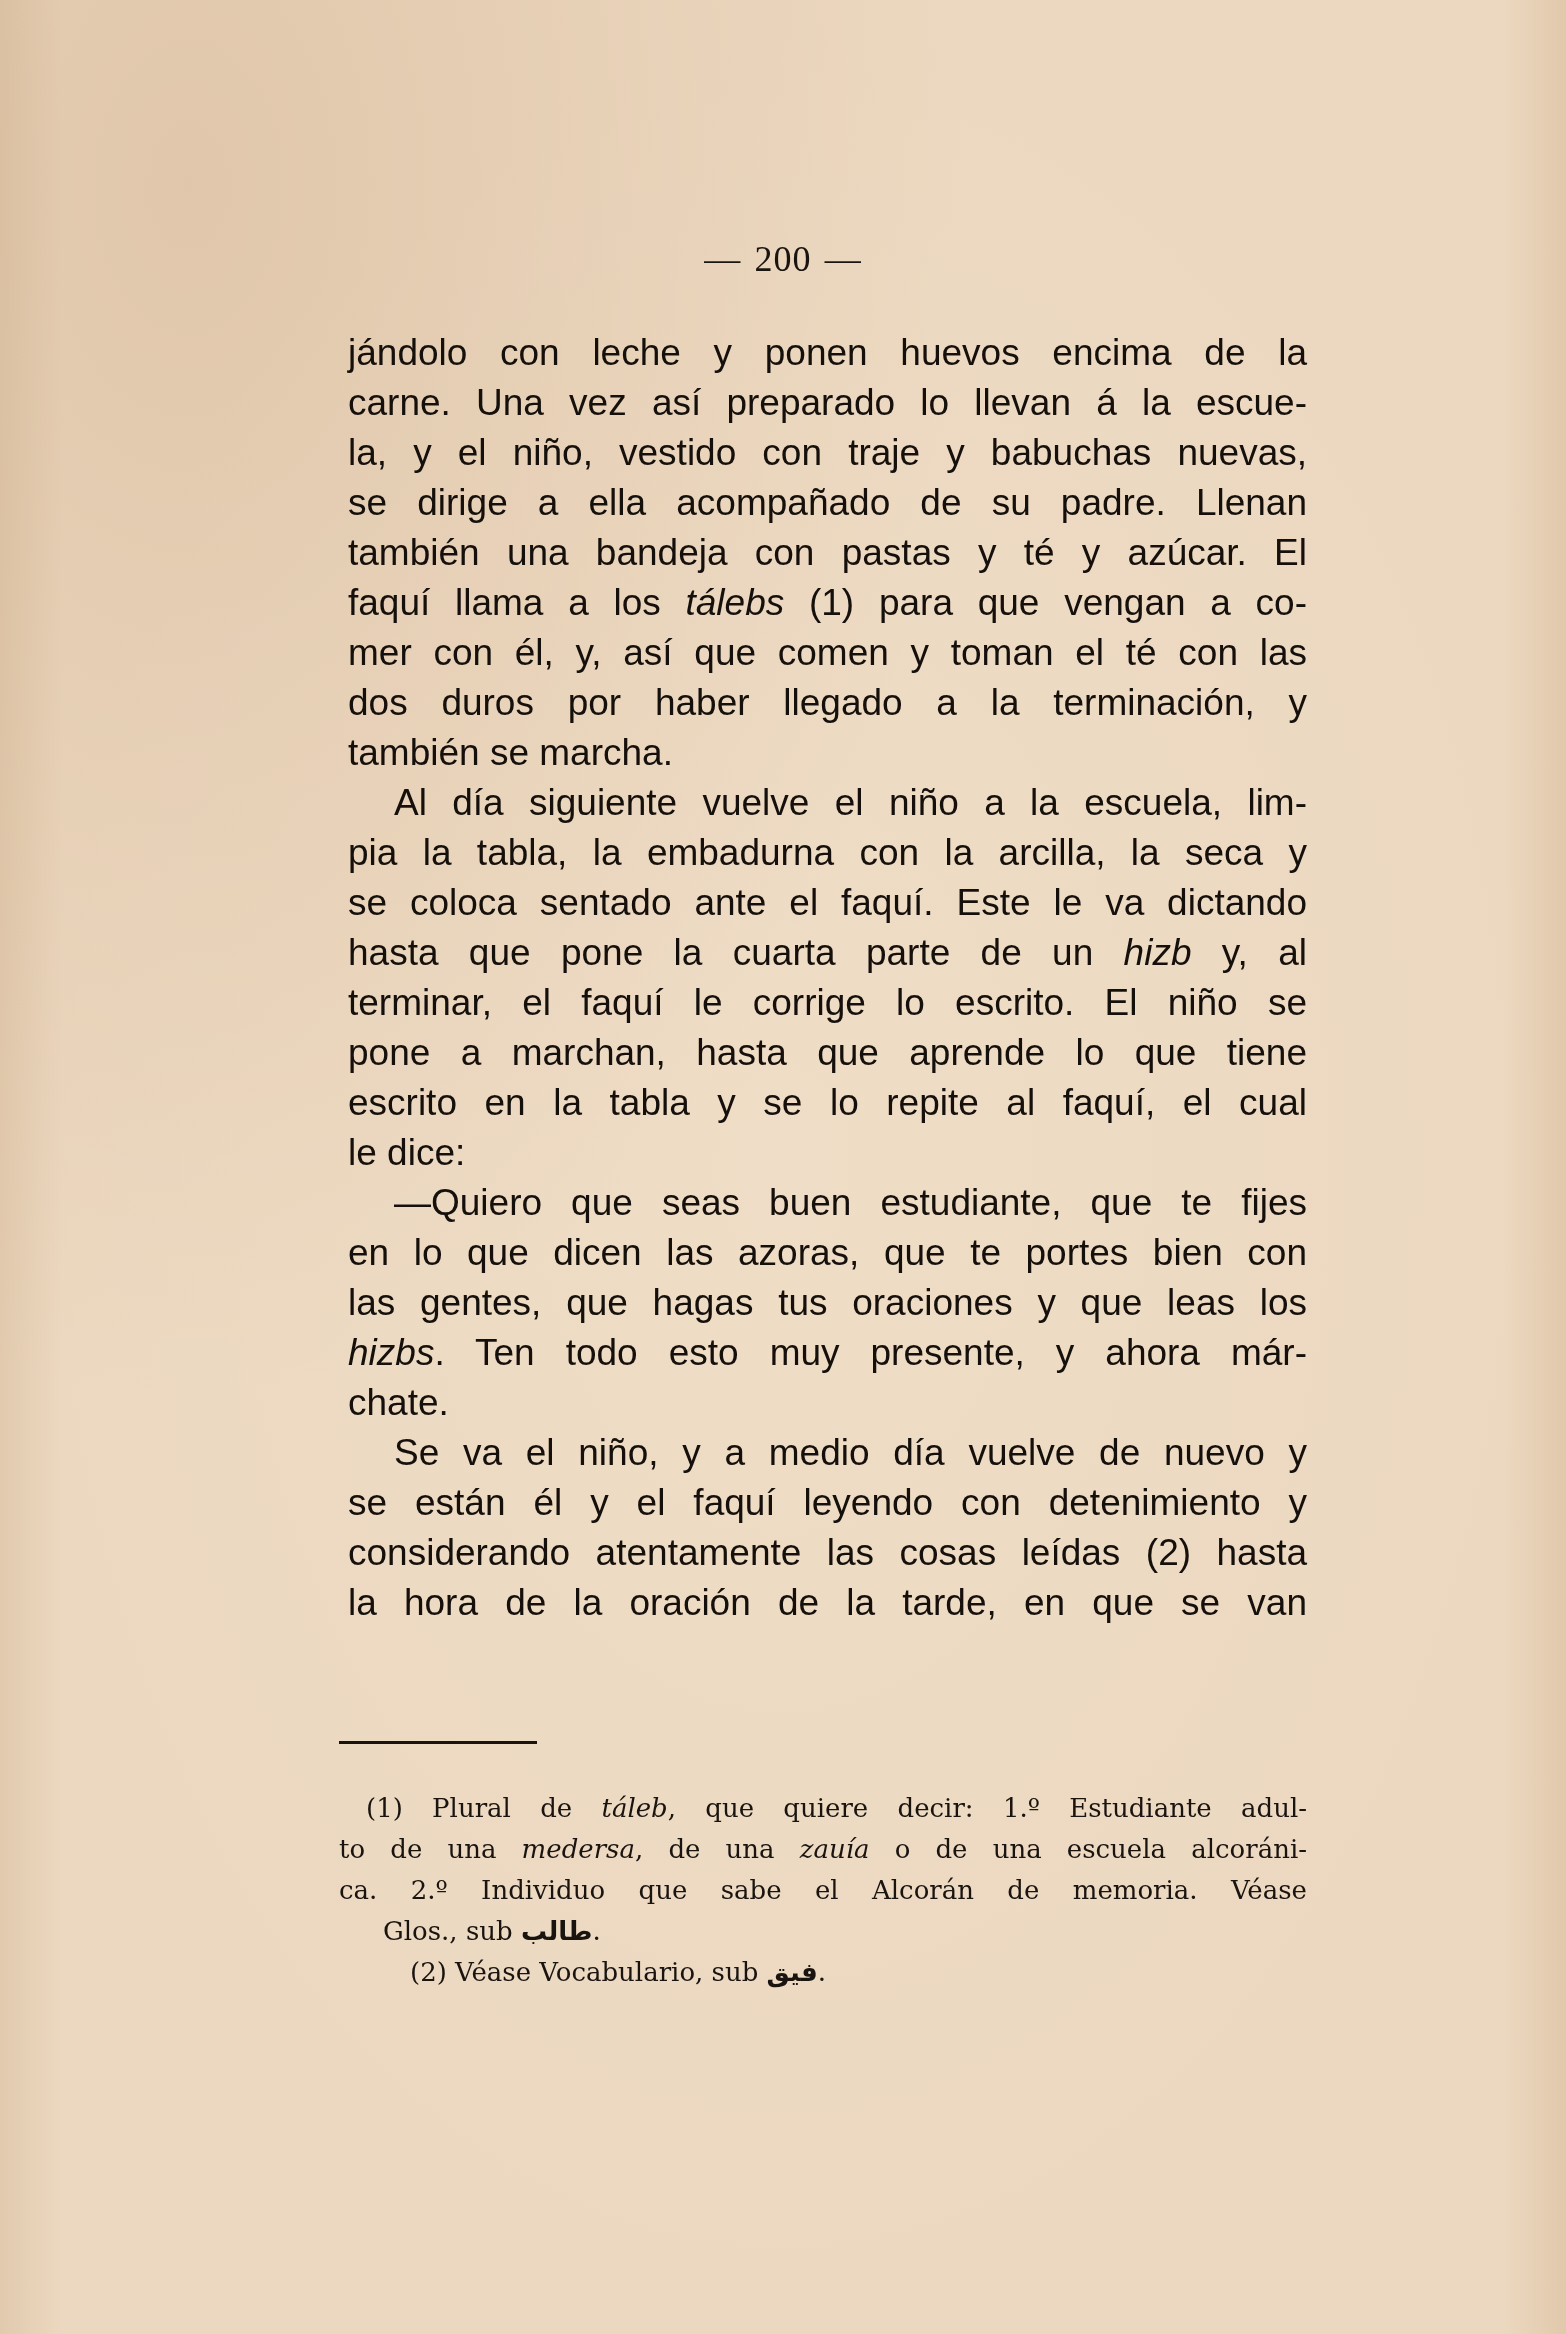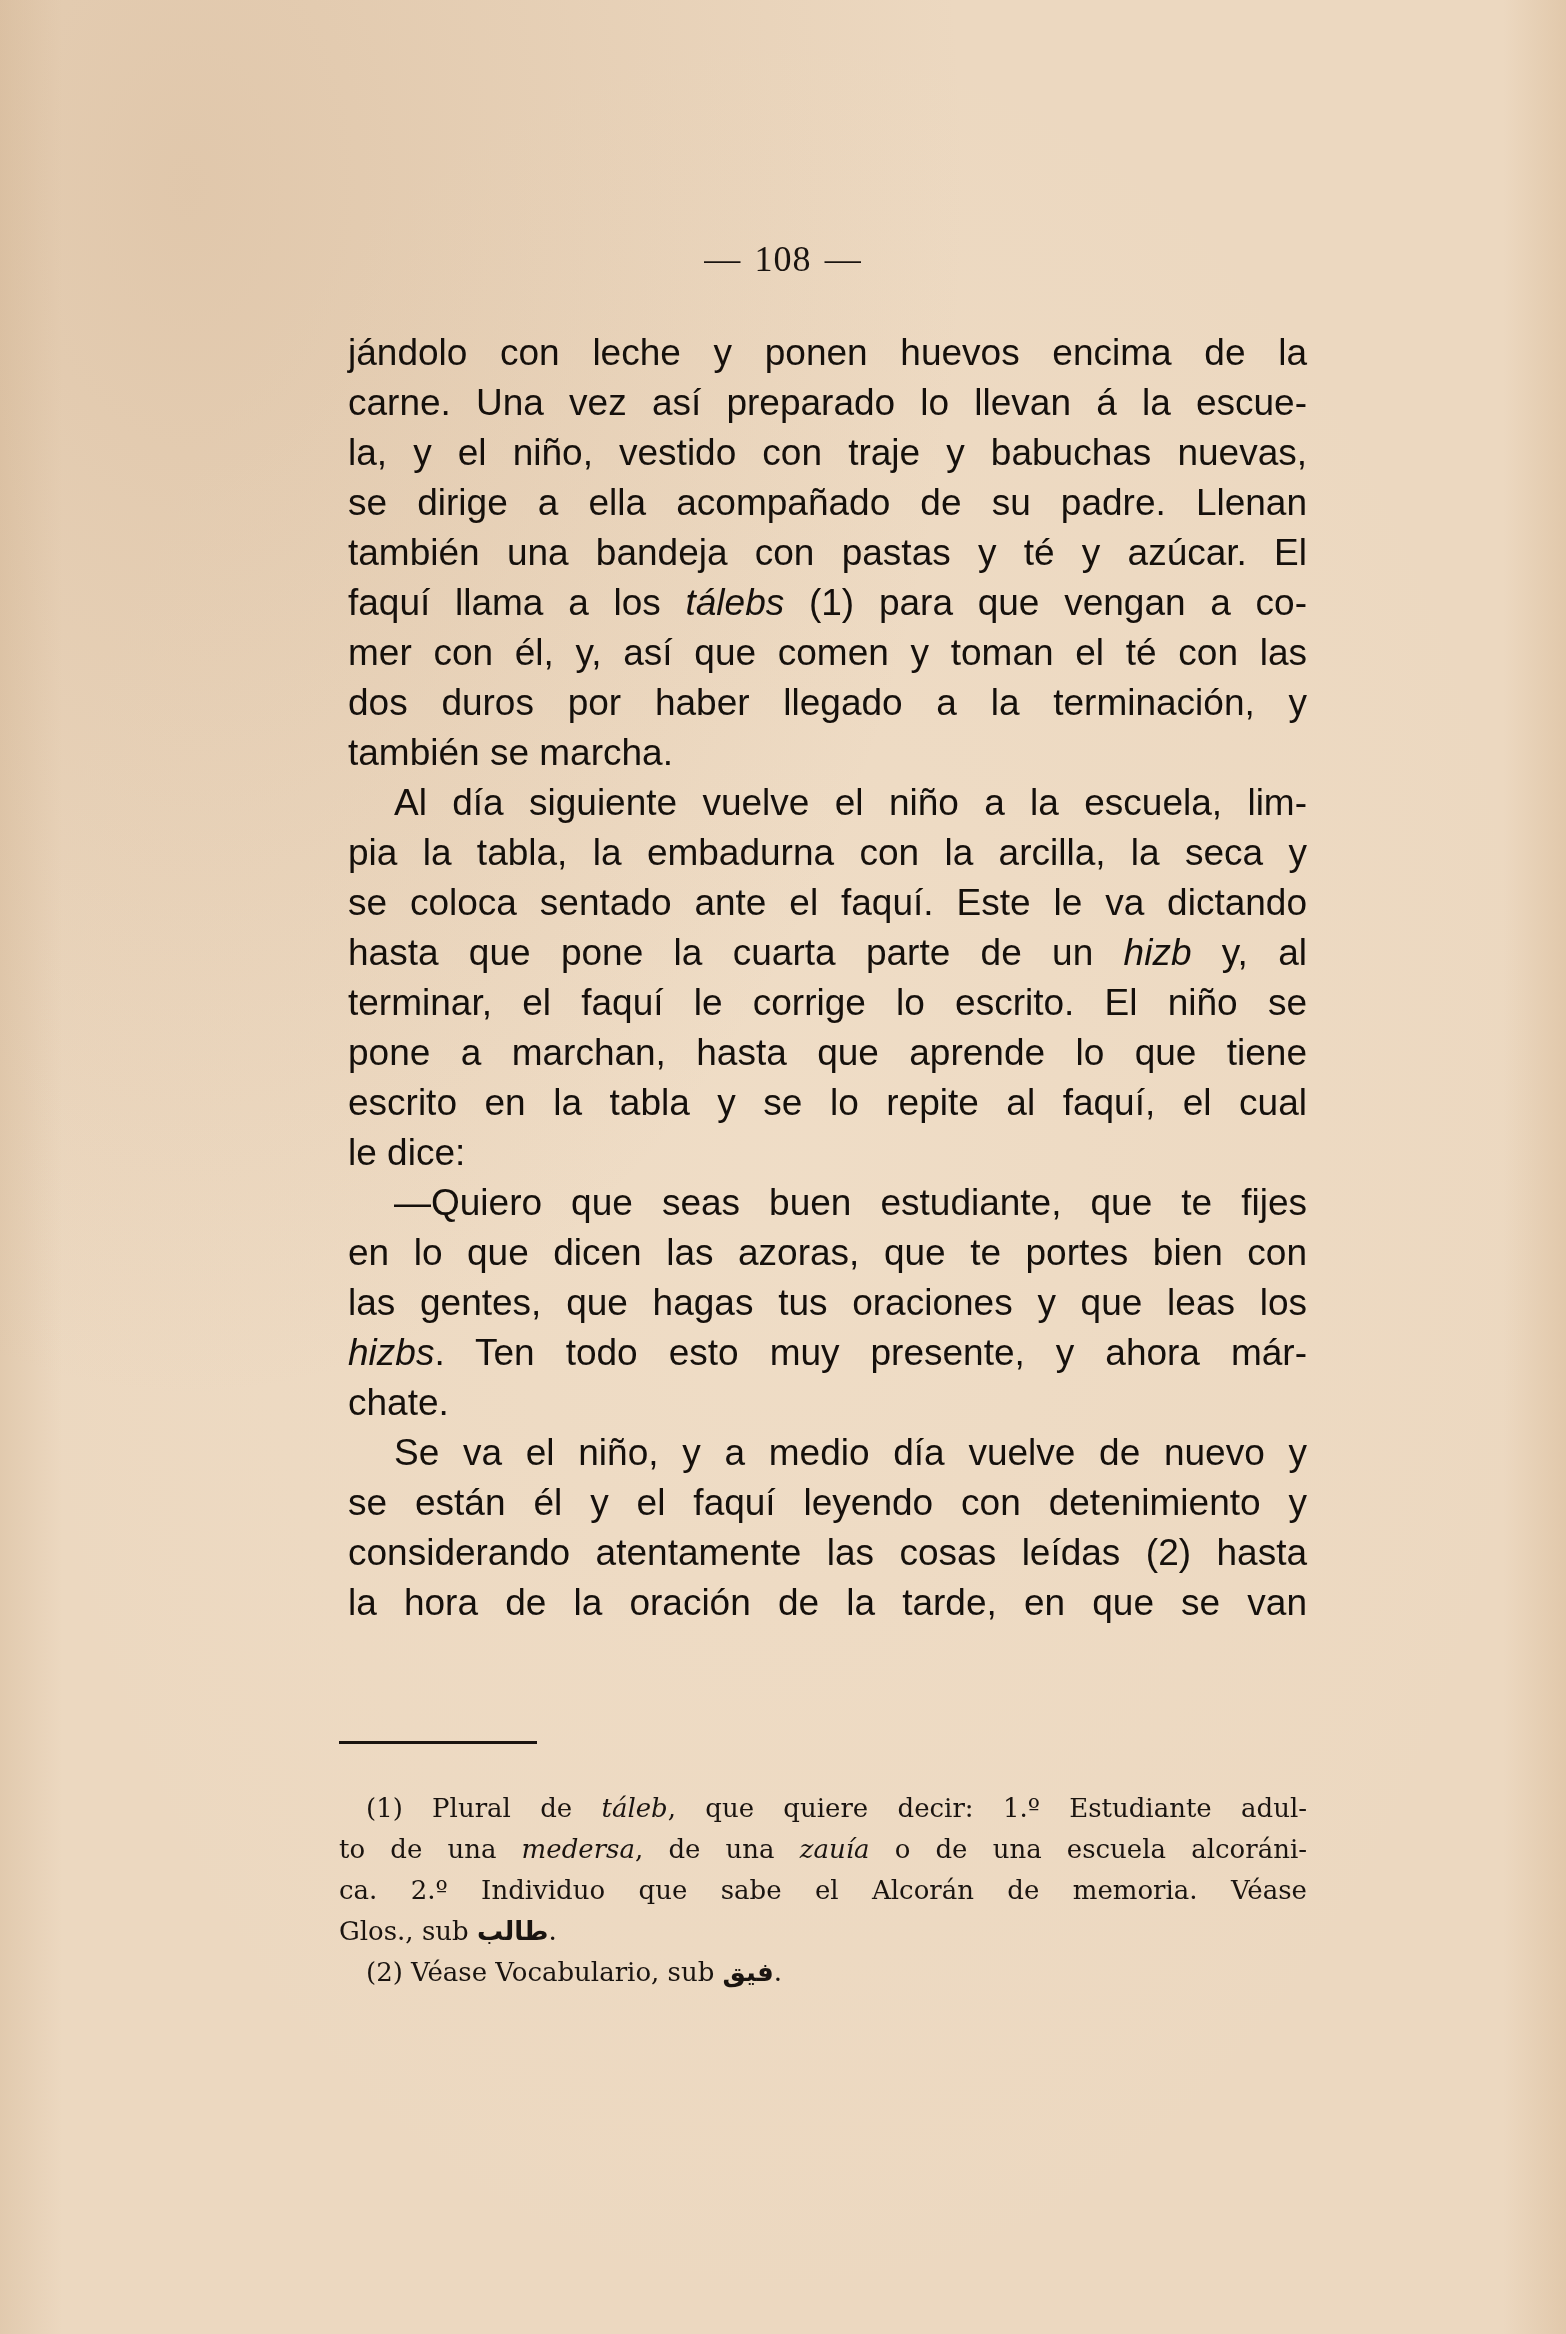--- a/index.html
+++ b/index.html
@@ -77,32 +77,32 @@
     line-height: 41px;
     color: #1a1410;
   }
   .notes .line {
     display: block;
     white-space: nowrap;
     text-align: justify;
     text-align-last: justify;
     height: 41px;
   }
-  .notes .line.last { text-align-last: left; }
+  .notes .line.last { text-align-last: left; margin-left: 44px; }
   .notes .indent { padding-left: 27px; }
   .notes i { font-style: italic; }
   .notes .ar { font-family: "DejaVu Sans", sans-serif; font-weight: bold; direction: rtl; unicode-bidi: isolate; }
 </style>
 </head>
 <body>
 
 <div class="page">
 
   <div class="folio">
-    <span class="dash">—</span><span>108</span><span class="dash">—</span>
+    <span class="dash">—</span><span>200</span><span class="dash">—</span>
   </div>
 
   <div class="body-text">
     <span class="line">jándolo con leche y ponen huevos encima de la</span>
     <span class="line">carne. Una vez así preparado lo llevan á la escue-</span>
     <span class="line">la, y el niño, vestido con traje y babuchas nuevas,</span>
     <span class="line">se dirige a ella acompañado de su padre. Llenan</span>
     <span class="line">también una bandeja con pastas y té y azúcar. El</span>
     <span class="line"><span>faquí llama a los </span><i>tálebs</i><span> (1) para que vengan a co-</span></span>
     <span class="line">mer con él, y, así que comen y toman el té con las</span>

